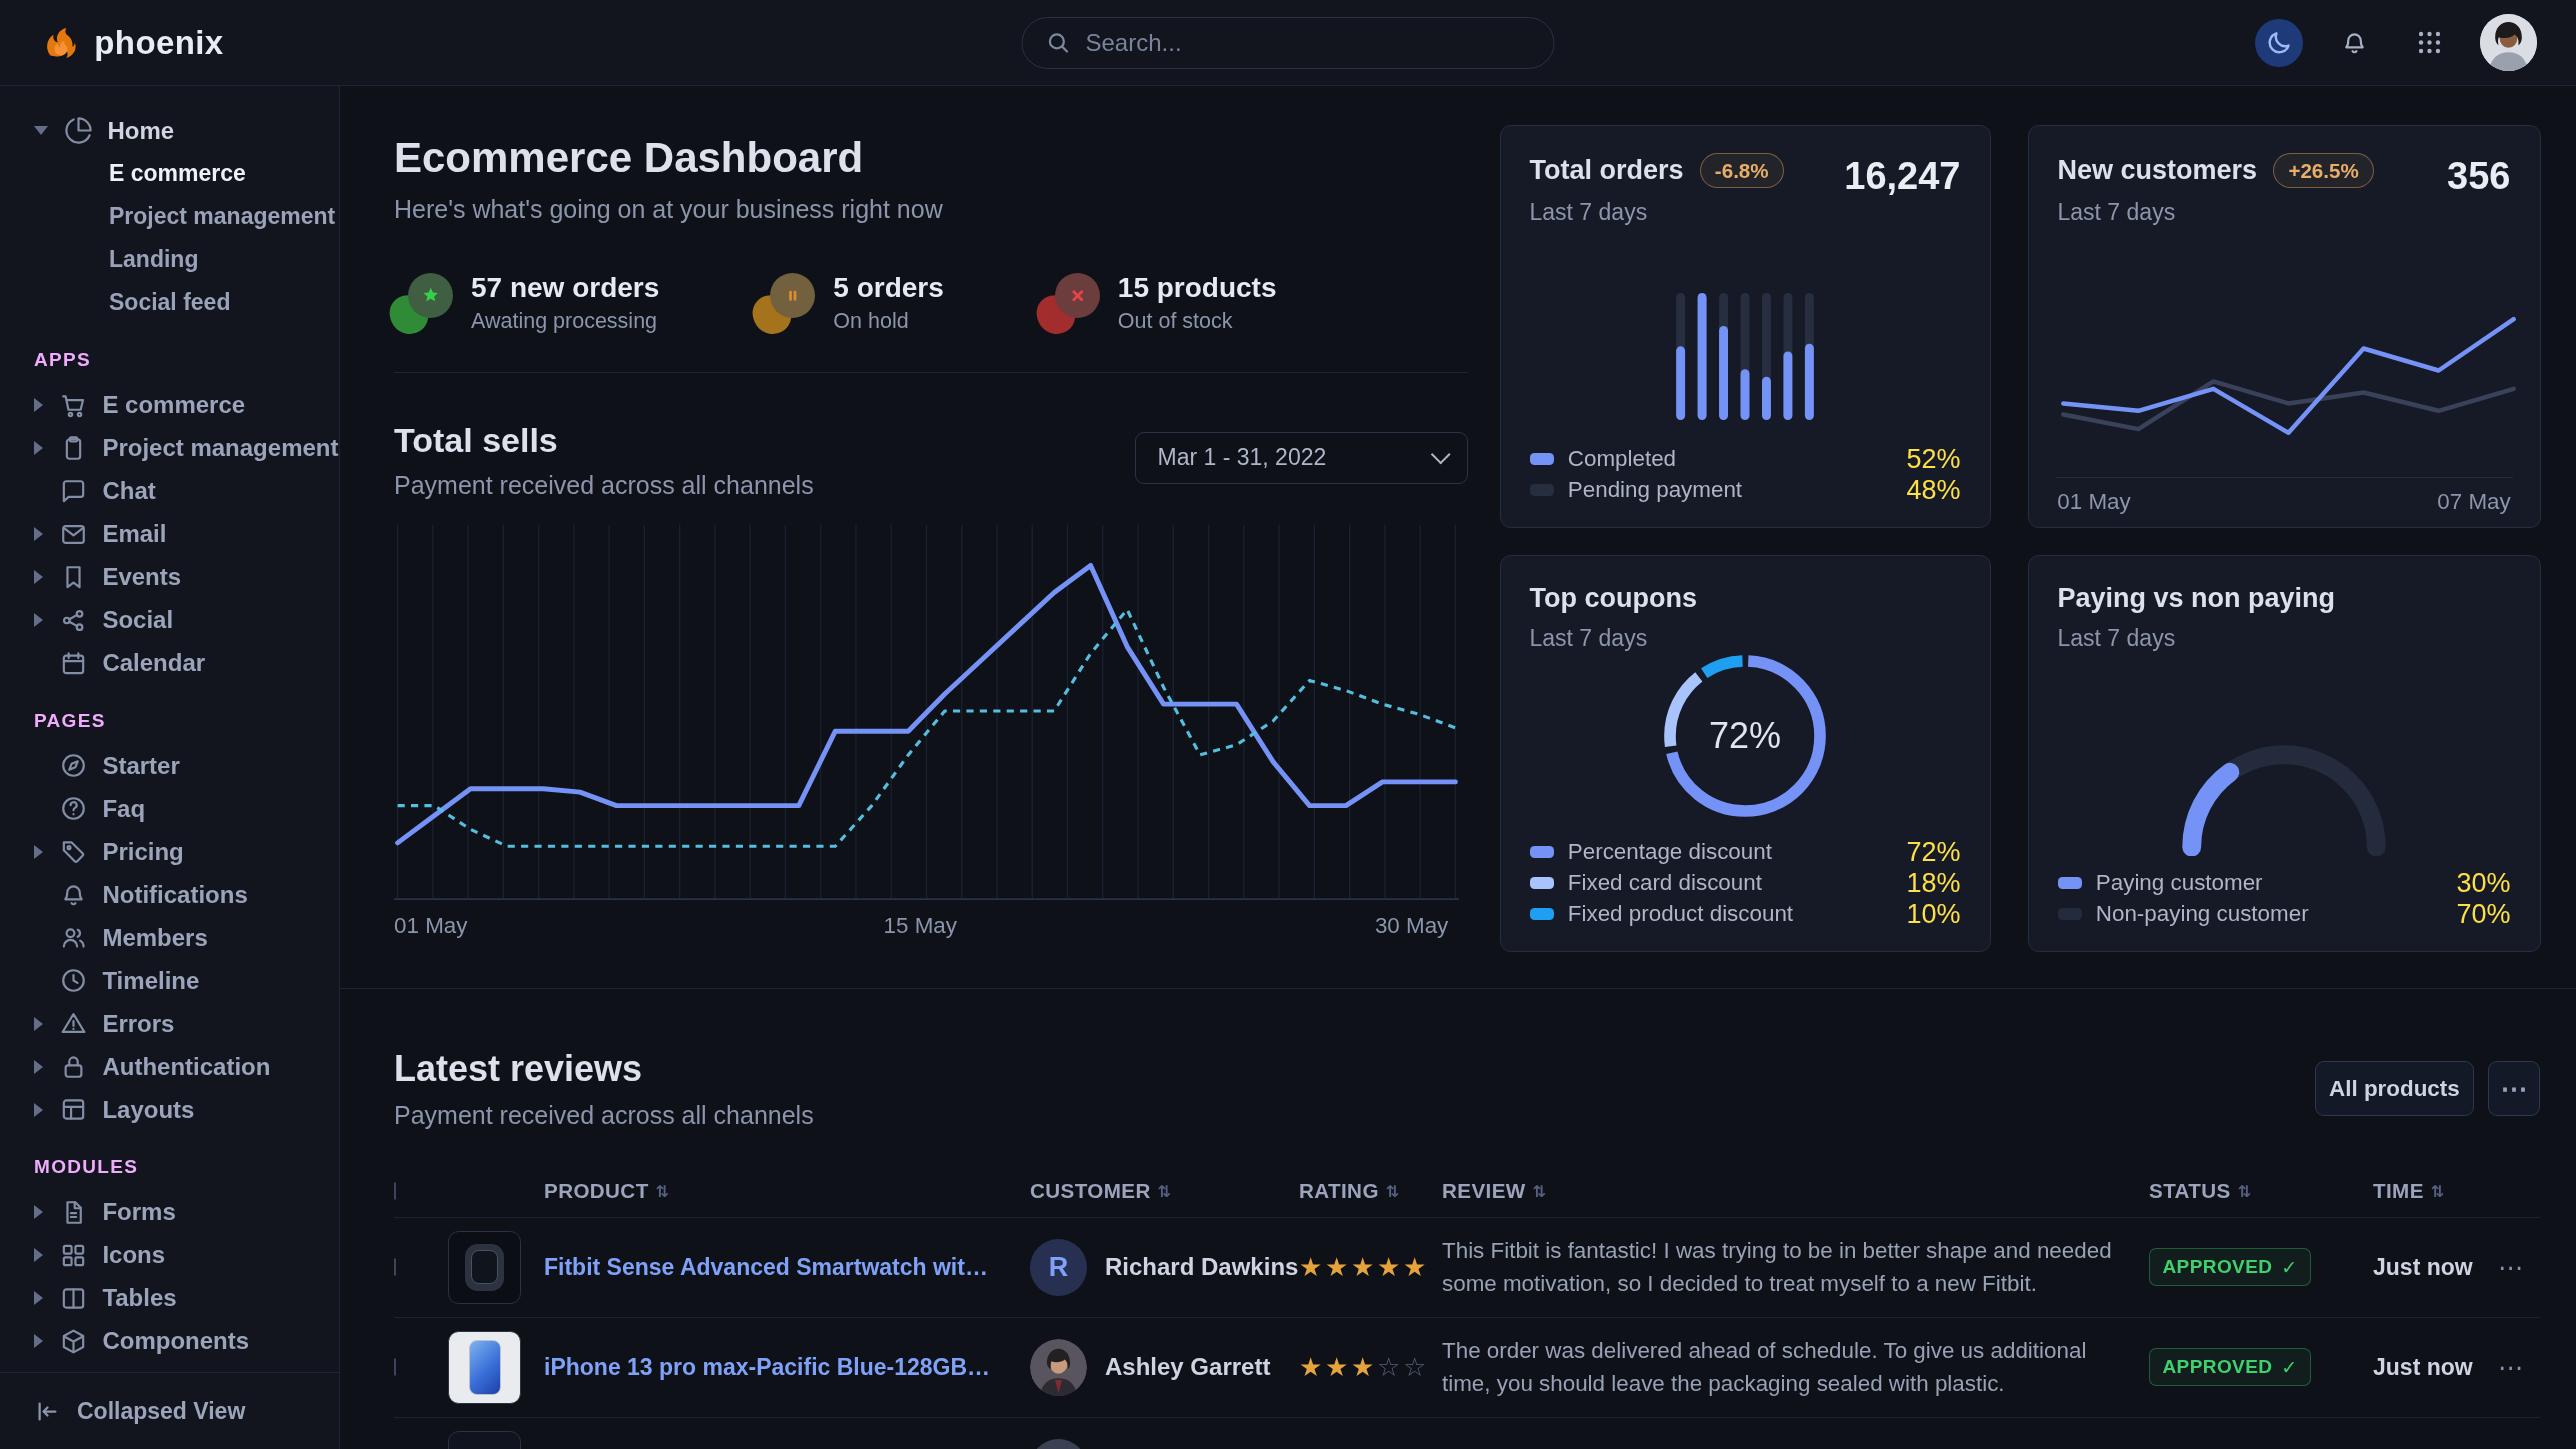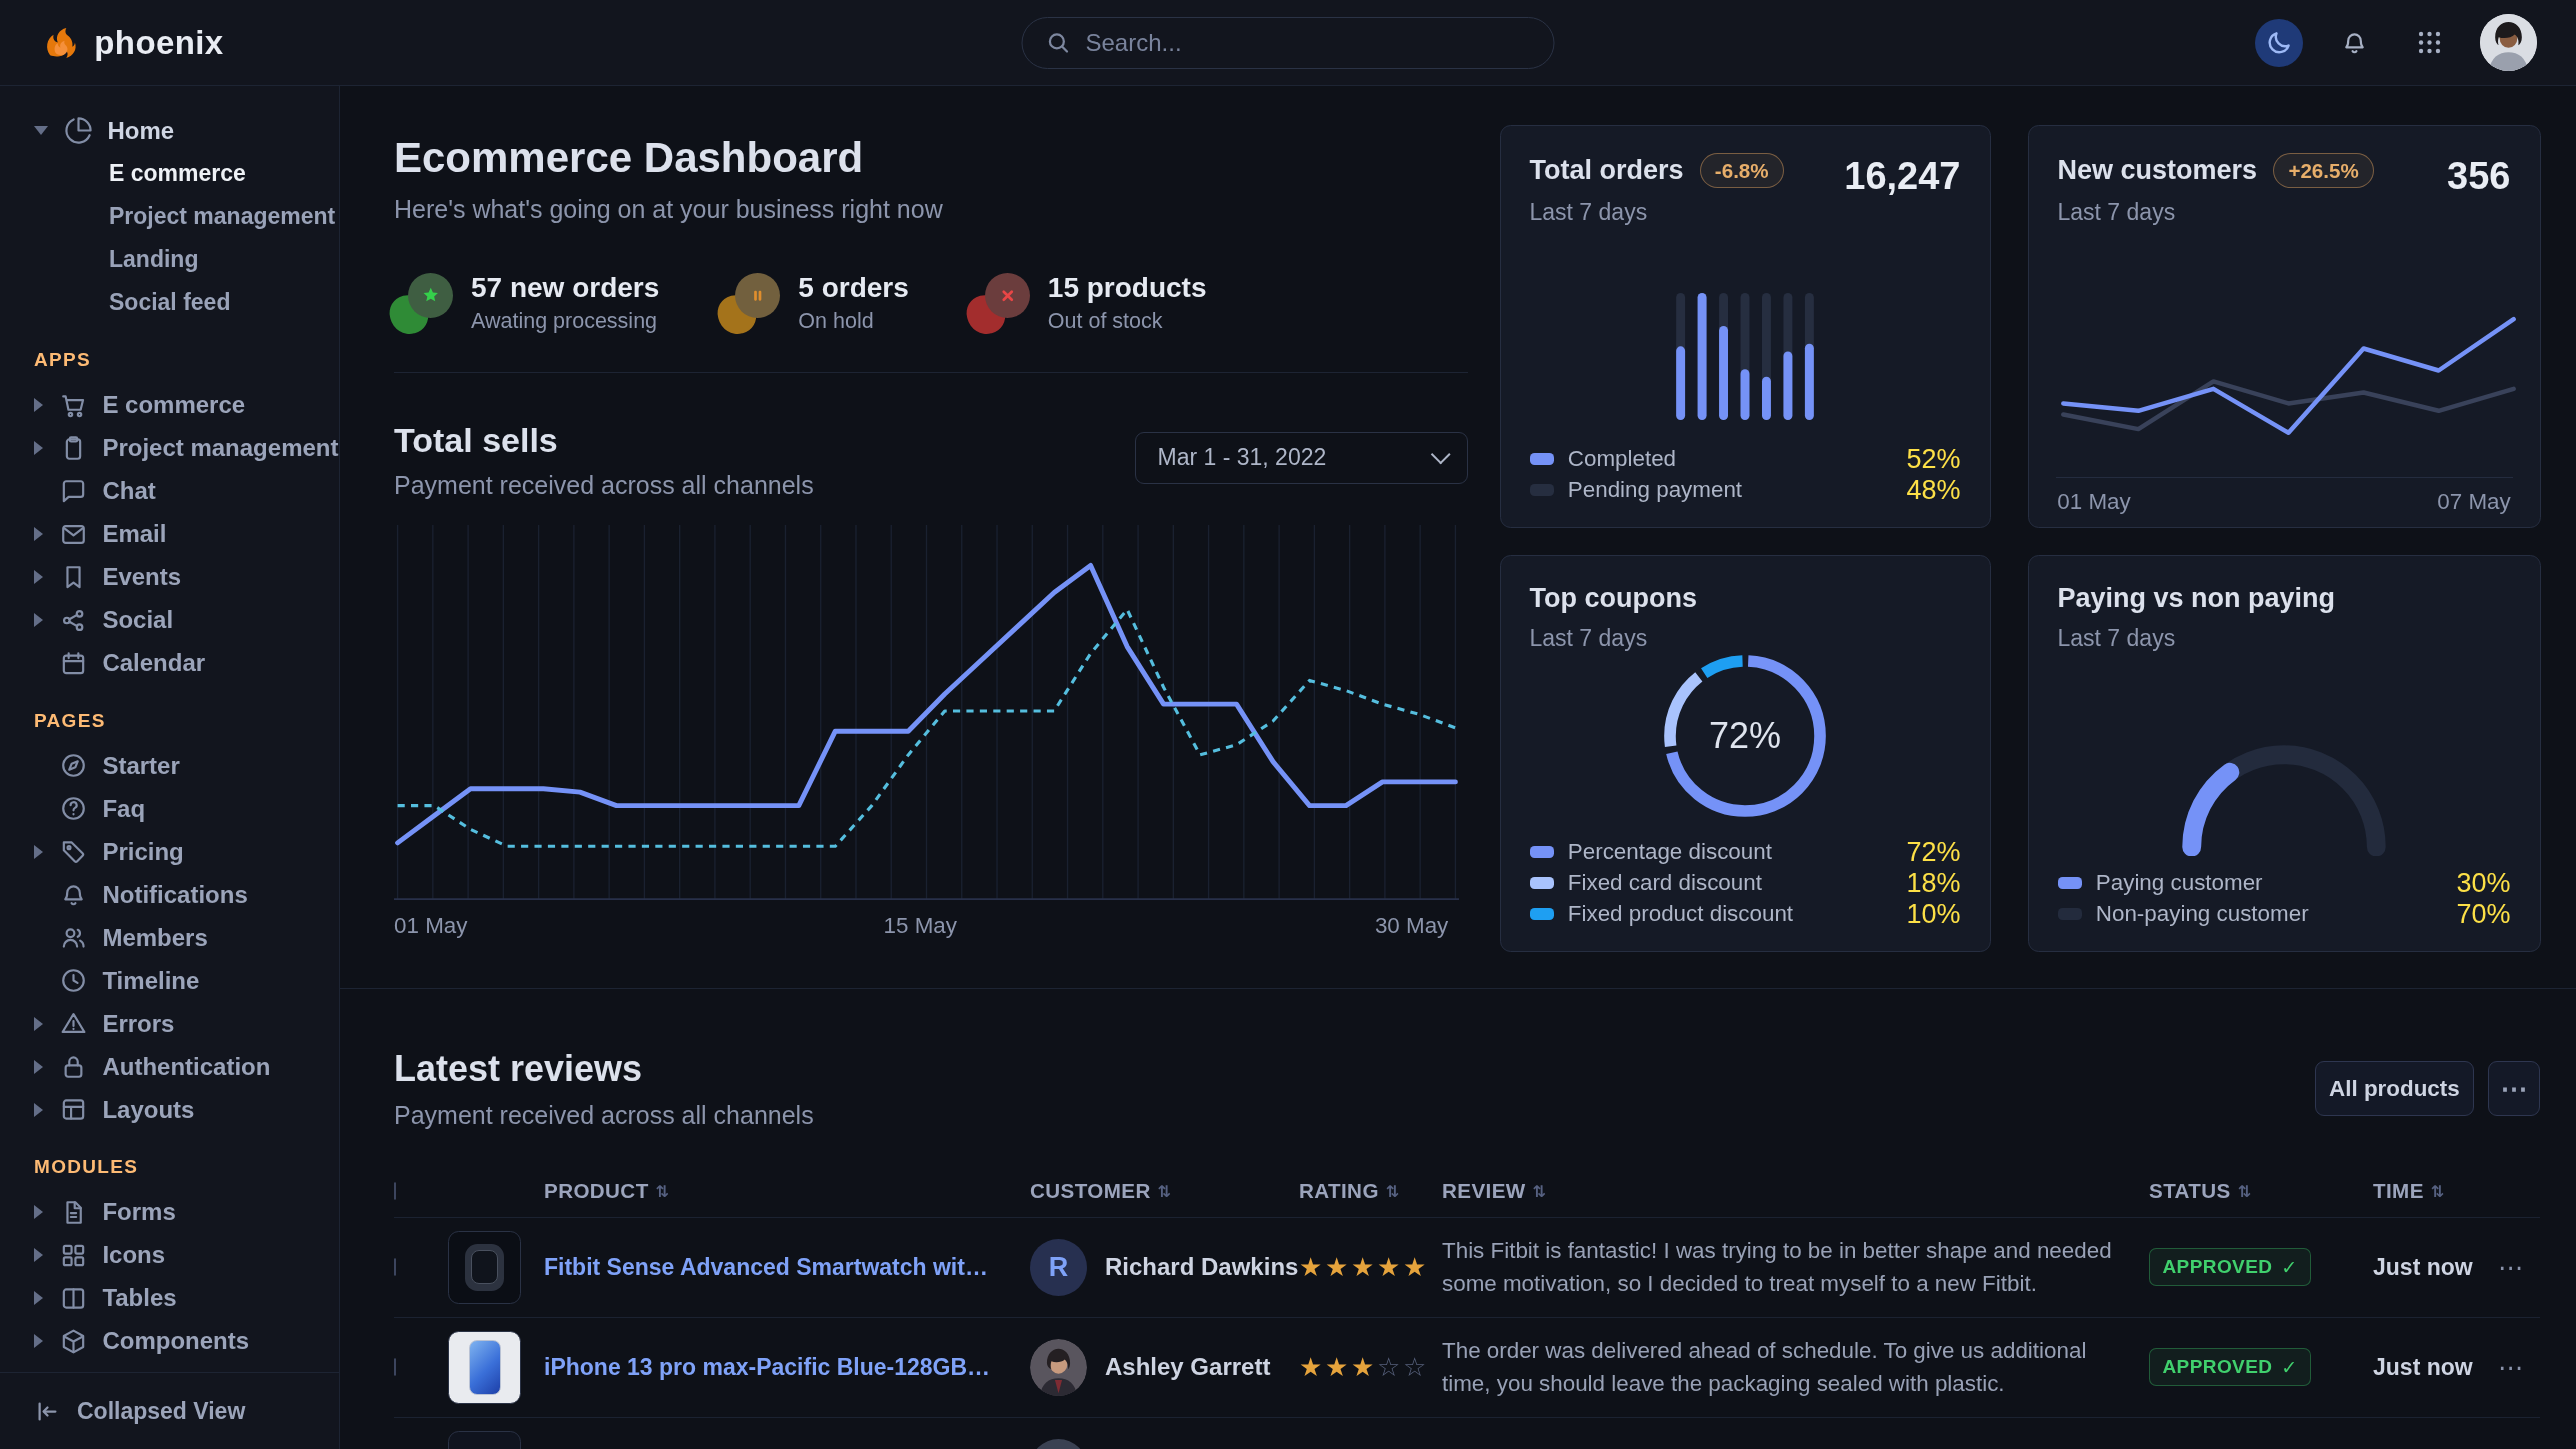--- a/index.html
+++ b/index.html
@@ -36,33 +36,33 @@
   .nav-item .caret.down{border-left:7.2px solid transparent;border-right:7.2px solid transparent;
            border-top:9.8px solid #646e88;border-bottom:none;}
   .nav-item .caret.hidden{visibility:hidden;}
   .nav-ic{width:29px;height:29px;flex:0 0 auto;color:#828da6;display:flex;}
   .nav-ic svg{width:29px;height:29px;}
   .nav-text{font-size:24px;color:#9ba4ba;font-weight:600;white-space:nowrap;}
   .nav-item.home-row .nav-text{color:#cfd5e3;}
   .sub-item{display:flex;align-items:center;height:43px;padding-left:109px;font-size:23px;
            color:#99a2b8;font-weight:600;cursor:pointer;}
   .sub-item.active{color:#eef1f6;}
-  .side-label{margin:25px 0 12.5px 34px;font-size:19px;font-weight:700;letter-spacing:1.3px;color:#fdba74;}
+  .side-label{margin:25px 0 12.5px 34px;font-size:19px;font-weight:700;letter-spacing:1.3px;color:#f0abfc;}
   .side-footer{position:absolute;left:0;right:0;bottom:0;height:77px;border-top:1.8px solid #1d2433;
            display:flex;align-items:center;gap:16px;padding:0 34px;cursor:pointer;}
   .side-footer svg{width:27px;height:27px;color:#8c95ac;}
   .side-footer span{font-size:23px;font-weight:600;color:#9ba4ba;}
 
   
   .main{position:absolute;top:86px;left:340px;right:0;bottom:0;padding:0 36px 0 54px;background:#0e1118;}
   .top-area{display:flex;gap:21.5px;margin-top:39px;}
   .left-col{width:1074px;flex:0 0 auto;}
   .page-title{font-size:42px;font-weight:700;color:#dce1ec;margin:9px 0 0 0;}
   .page-sub{font-size:25px;color:#8c95ac;margin-top:12.5px;}
-  .stats-row{display:flex;gap:62px;margin-top:48px;align-items:flex-end;}
+  .stats-row{display:flex;gap:97px;margin-top:48px;align-items:flex-end;}
   .stat{display:flex;align-items:center;gap:18px;}
   .stat-ic{position:relative;width:59px;height:59px;flex:0 0 auto;}
   .stat-ic .blob{position:absolute;left:-3.6px;bottom:-1.8px;width:38px;height:39px;border-radius:46% 54% 48% 52%;transform:rotate(-14deg);}
   .stat-ic .circ{position:absolute;right:0;top:0;width:45px;height:45px;border-radius:50%;display:flex;align-items:center;justify-content:center;}
   .stat-ic .circ svg{width:21.5px;height:21.5px;}
   .stat.success .blob{background:#2f8b36;}
   .stat.success .circ{background:#3f5e42;color:#35d04b;}
   .stat.warning .blob{background:#a4731b;}
   .stat.warning .circ{background:#72603e;color:#e08e2d;}
   .stat.danger .blob{background:#a32d2d;}

